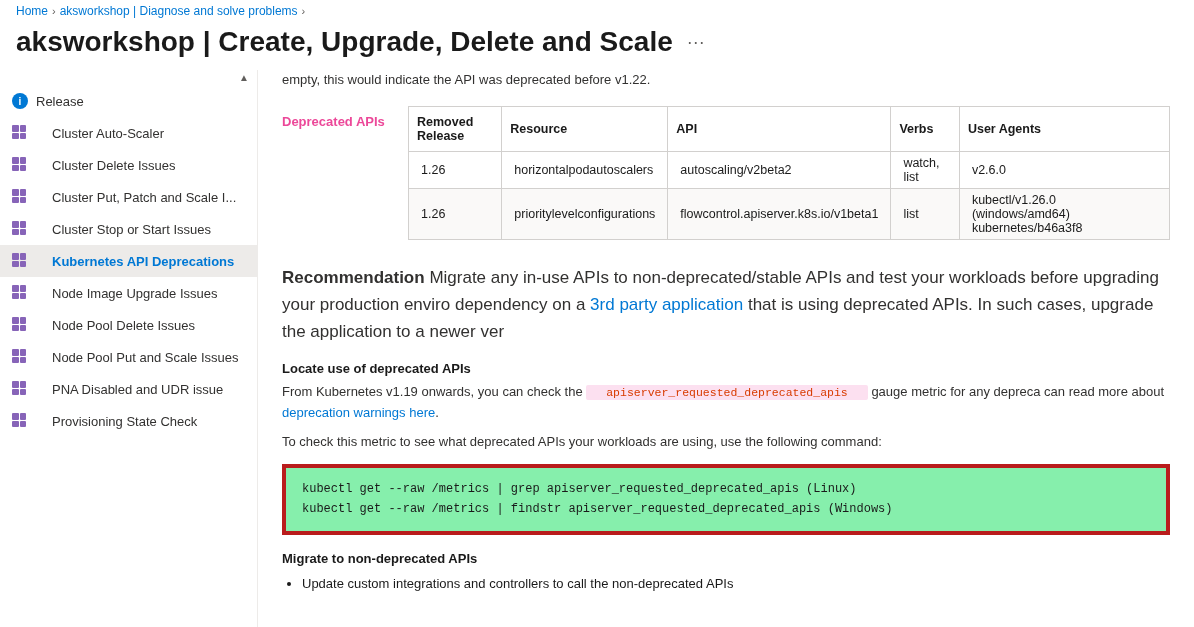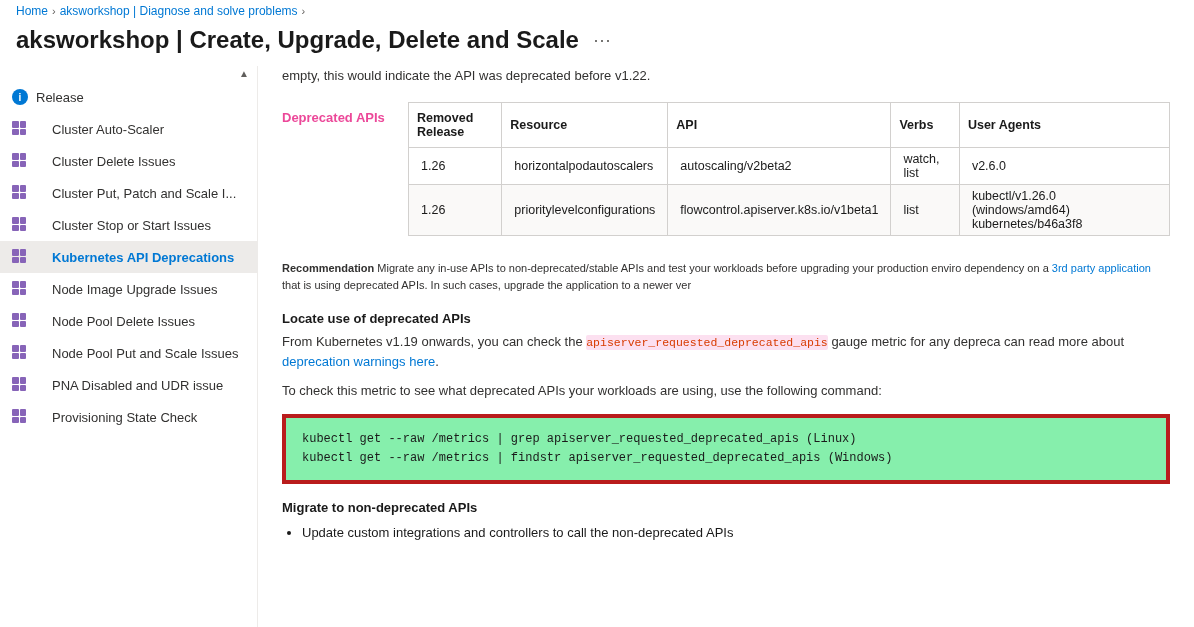--- a/index.html
+++ b/index.html
@@ -6,21 +6,21 @@
     body { font-family: 'Segoe UI', Arial, sans-serif; font-size: 13px; color: #1a1a1a; background: #fff; display: flex; flex-direction: column; height: 627px; overflow: hidden; }
 
     
     .breadcrumb { display: flex; align-items: center; padding: 4px 16px; font-size: 12px; color: #0078d4; gap: 4px; }
     .breadcrumb span { color: #605e5c; }
     .breadcrumb a { color: #0078d4; text-decoration: none; }
     .chevron { color: #605e5c; font-size: 11px; }
 
     
     .page-title-bar { display: flex; align-items: center; padding: 4px 16px 12px; gap: 8px; }
-    .page-title { font-size: 24px; font-weight: 600; color: #1a1a1a; }
+    .page-title { font-size: 28px; font-weight: 600; color: #1a1a1a; }
     .ellipsis-btn { color: #605e5c; font-size: 18px; cursor: pointer; padding: 2px 6px; border: none; background: none; }
 
     
     .main-layout { display: flex; flex: 1; overflow: hidden; }
 
     
     .sidebar { width: 258px; border-right: 1px solid #edebe9; overflow-y: auto; flex-shrink: 0; background: #fff; }
     .sidebar-scroll-indicator { display: flex; justify-content: flex-end; padding: 2px 8px; }
     .scroll-up { color: #605e5c; font-size: 10px; cursor: pointer; }
 
@@ -46,33 +46,33 @@
     .deprecated-apis-section { display: flex; gap: 16px; margin-bottom: 24px; }
     .deprecated-label { font-weight: 700; font-size: 13px; color: #ec4899; white-space: nowrap; padding-top: 8px; min-width: 110px; }
 
     
     .api-table { border-collapse: collapse; font-size: 12.5px; flex: 1; }
     .api-table th { background: #fff; border: 1px solid #d2d0ce; padding: 8px 8px; text-align: left; font-weight: 600; font-size: 12.5px; }
     .api-table td { border: 1px solid #d2d0ce; padding: 4px 12px; vertical-align: middle; text-align: left; font-size: 12.5px; }
     .api-table tr:nth-child(even) td { background: #faf9f8; }
 
     
-    .recommendation-section { margin-bottom: 16px; font-size: 11px; line-height: 1.6; color: #323130; }
+    .recommendation-section { margin-bottom: 16px; font-size: 17px; line-height: 1.6; color: #323130; }
     .rec-label { font-weight: 700; display: inline; }
     .rec-text { display: inline; }
     .link { color: #0078d4; text-decoration: none; }
 
     
     .section-heading { font-weight: 700; font-size: 13px; color: #1a1a1a; margin: 16px 0 6px; }
 
     
     .code-block { background: #86efac; border: 4px solid #b91c1c; padding: 12px 16px; font-family: 'Courier New', monospace; font-size: 12px; color: #1a1a1a; line-height: 1.6; margin: 12px 0; }
 
     
-    .inline-code { background: #fce0f0; color: #d83b01; font-family: 'Courier New', monospace; font-size: 11.5px; padding: 1px 0; border-radius: 2px; }
+    .inline-code { background: #fce0f0; color: #d83b01; font-family: 'Courier New', monospace; font-size: 11.5px; padding: 1px 20px; border-radius: 2px; }
 
     
     .bullet-list { margin-left: 20px; margin-top: 8px; }
     .bullet-list li { margin-bottom: 4px; line-height: 1.6; font-size: 13px; }
 
     
     .migrate-heading { font-weight: 700; font-size: 13px; margin-top: 16px; margin-bottom: 8px; }
   </style>
 </head>
 <body>

